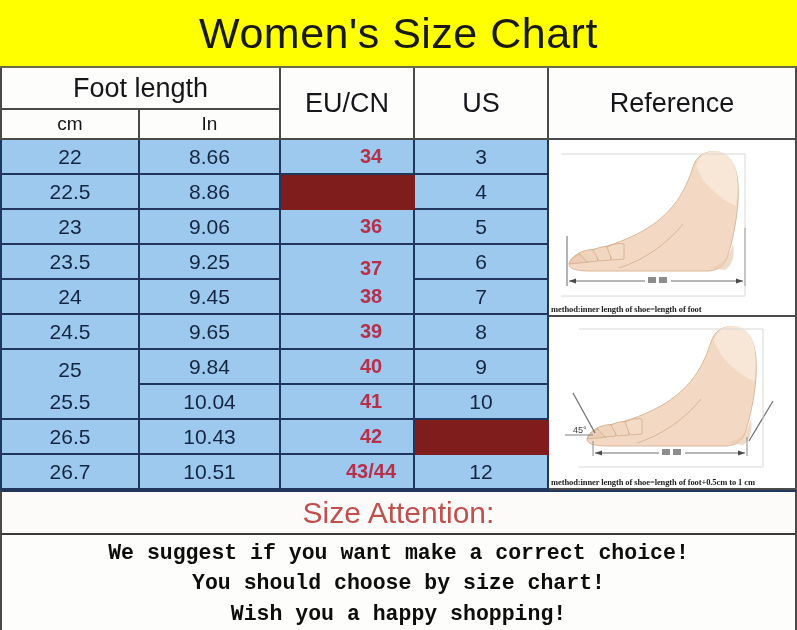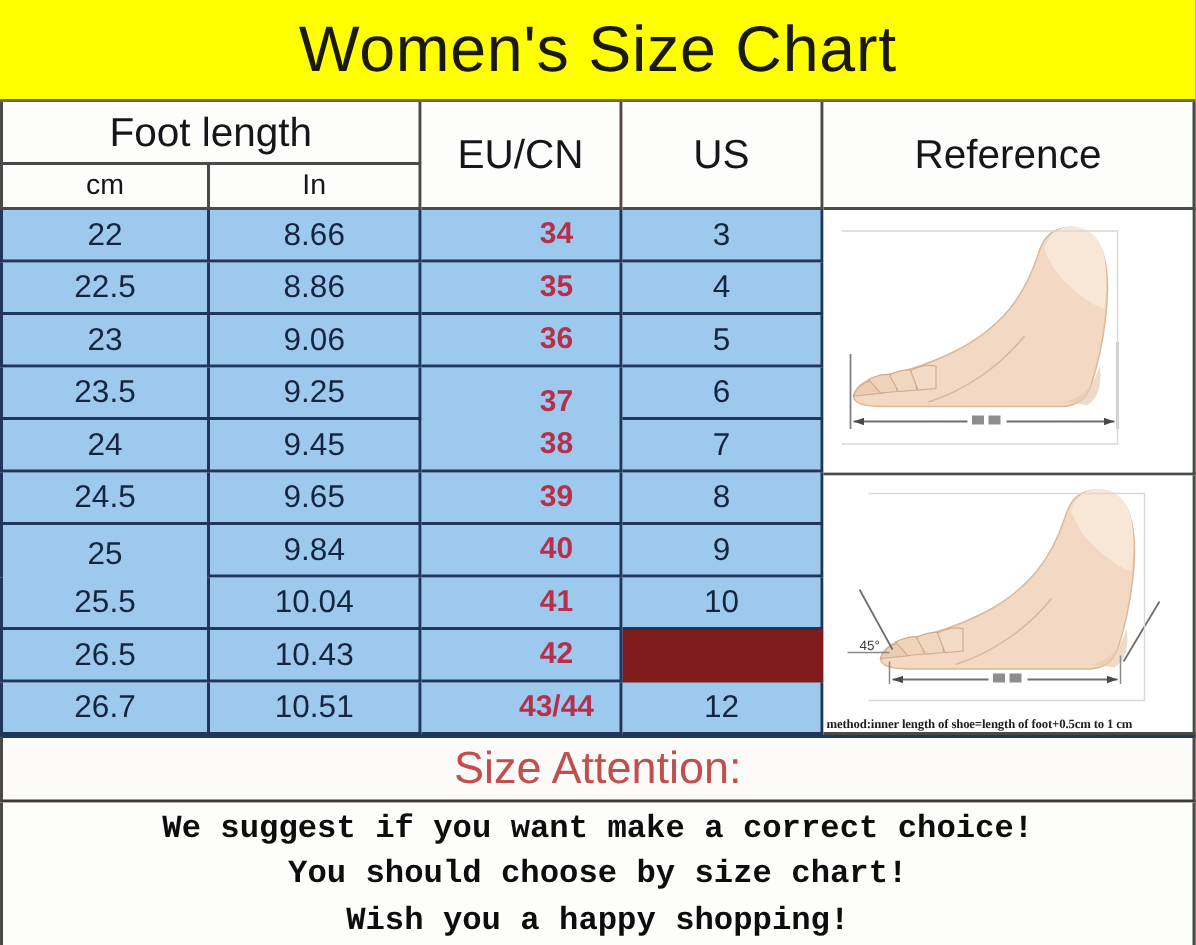--- a/index.html
+++ b/index.html
@@ -178,21 +178,20 @@
     <div class="cell hdr hdr-main" style="left:415px;top:0;width:134px;height:72px;">US</div>
     <div class="cell hdr hdr-main" style="left:549px;top:0;width:248px;height:72px;border-right:2px solid #4a4a4a;">Reference</div>
 
     <div class="cell databod leftedge" style="left:0;top:72px;width:140px;height:35px;">22</div>
     <div class="cell databod" style="left:140px;top:72px;width:141px;height:35px;">8.66</div>
     <div class="cell databod eu" style="left:281px;top:72px;width:134px;height:35px;">34</div>
     <div class="cell databod" style="left:415px;top:72px;width:134px;height:35px;">3</div>
 
     <div class="cell databod leftedge" style="left:0;top:107px;width:140px;height:35px;">22.5</div>
     <div class="cell databod" style="left:140px;top:107px;width:141px;height:35px;">8.86</div>
-    <div class="cell databod eu" style="left:281px;top:107px;width:134px;height:35px;">35</div>
     <div class="cell databod" style="left:415px;top:107px;width:134px;height:35px;">4</div>
 
     <div class="cell databod leftedge" style="left:0;top:142px;width:140px;height:35px;">23</div>
     <div class="cell databod" style="left:140px;top:142px;width:141px;height:35px;">9.06</div>
     <div class="cell databod eu" style="left:281px;top:142px;width:134px;height:35px;">36</div>
     <div class="cell databod" style="left:415px;top:142px;width:134px;height:35px;">5</div>
 
     <div class="cell databod leftedge" style="left:0;top:177px;width:140px;height:35px;">23.5</div>
     <div class="cell databod" style="left:140px;top:177px;width:141px;height:35px;">9.25</div>
     <div class="cell databod eu" style="left:281px;top:177px;width:134px;height:49px;">37</div>
@@ -256,20 +255,21 @@
           <line x1="20" y1="141" x2="194" y2="141" stroke="#6e6e6e" stroke-width="1.2"></line>
           <polygon points="20,141 27,138.5 27,143.5" fill="#4a4a4a"></polygon>
           <polygon points="194,141 187,138.5 187,143.5" fill="#4a4a4a"></polygon>
           <rect x="96" y="135" width="26" height="11" fill="#ffffff"></rect>
           <rect x="99" y="137" width="8" height="6" fill="#8d8d8d"></rect>
           <rect x="110" y="137" width="8" height="6" fill="#8d8d8d"></rect>
 
           <path d="M12 14 L196 14 L196 156 L12 156" fill="none" stroke="#d8d8d8" stroke-width="1"></path>
         </svg>
       </div>
+      <div class="ref-caption">method:inner length of shoe=length of foot</div>
     </div>
 
     <div class="ref-cell" style="top:249px;height:173px;">
       <div class="ref-figure">
         <svg class="ref-svg" width="248" height="173" viewBox="0 0 248 173">
           <rect x="4" y="3" width="240" height="167" fill="#ffffff"></rect>
 
           <path d="M38 122 C40 114 48 110 60 108 C76 105 92 99 106 92
                    C120 85 132 76 142 64 C151 53 157 40 161 28
                    C164 18 168 12 178 10 C190 8 200 14 204 26

